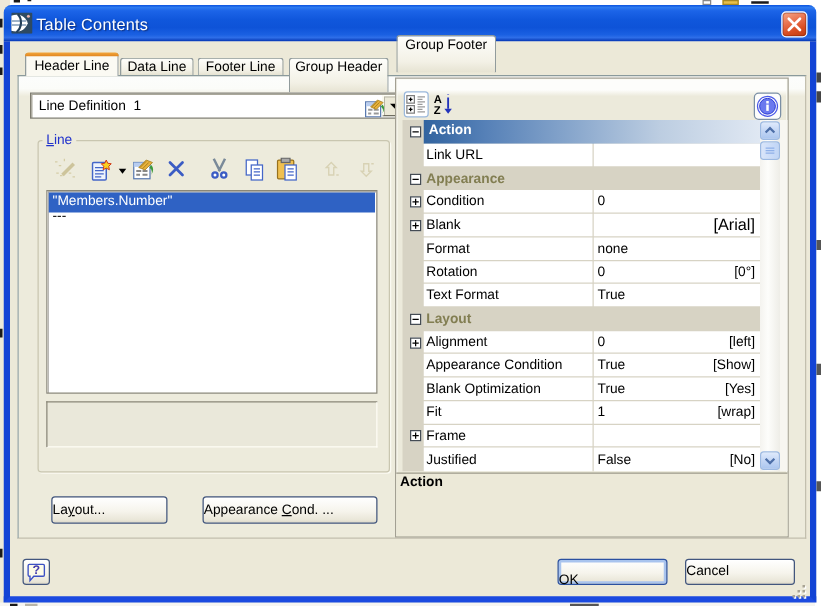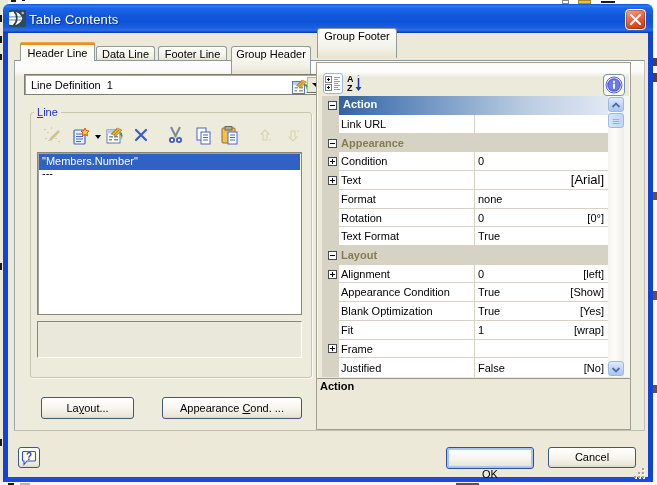--- a/index.html
+++ b/index.html
@@ -45,26 +45,26 @@
 .grplbl{left:34px;top:106px;font-size:11px;color:#2233cc;background:#edebdc;padding:0 3px}
 
 .list{left:37px;top:152px;width:265px;height:163px;background:#fff;border:1px solid #898677;
  box-shadow:1px 1px 0 rgba(88,86,76,.55) inset}
 .lsel{left:39px;top:154px;width:261px;height:16px;background:#2f62c4}
 .lsel span{position:absolute;left:3px;top:1px;font-size:11px;color:#fff}
 .lrow2{left:42px;top:167px;font-size:11px;color:#000}
 .sunk{left:37px;top:321px;width:265px;height:37px;background:#eae8da;
  border:1px solid;border-color:#8a8778 #fffef6 #fffef6 #8a8778}
 
-.xpbtn{border:1px solid #42567e;border-radius:3px;text-align:center;font-size:11px;color:#000;
+.xpbtn{border:1px solid #42567e;border-radius:3px;text-align:left;font-size:11px;color:#000;
  background:linear-gradient(180deg,#ffffff 0%,#f6f4ec 55%,#e9e6d8 90%,#ddd9ca 100%);
  box-shadow:0 1px 0 #fff inset}
 .btn-layout{left:41px;top:397px;width:93px;height:22px;padding-top:4px}
 .btn-appc{left:162px;top:397px;width:140px;height:22px;padding-top:4px}
-.btn-ok{left:446px;top:447px;width:88px;height:21px;padding-top:20px;border:1px solid #2a50a0;border-radius:3px;
+.btn-ok{left:446px;top:447px;width:88px;height:21px;padding-top:10px;border:1px solid #2a50a0;border-radius:3px;
  box-shadow:0 0 0 2px #a9c4ee inset}
 .btn-cancel{left:548px;top:447px;width:88px;height:21px;padding-top:3px}
 .btn-help{left:18px;top:447px;width:22px;height:21px}
 
 .pane{left:316px;top:62px;width:315px;height:368px;border:1px solid #a3a093;
  box-shadow:inset 1px 1px 0 #fbfbf5, inset -1px -1px 0 #fbfbf5;
  background:linear-gradient(180deg,#fdfdfb 0px,#fdfdfb 9px,#eceadb 14px,#eceadb 100%)}
 .catbtn{left:323px;top:73px;width:20px;height:21px;background:#fff;border:1px solid #9ab8dc;border-radius:3px}
 .azicon{left:347px;top:74px;width:16px;height:19px}
 .infobtn{left:603px;top:74px;width:22px;height:22px;border:1px solid #7b8fa5;border-radius:4px;
@@ -276,21 +276,21 @@
  <div class="cell" style="left:17px;top:56px;width:135px;height:18px"></div>
  <div class="cell" style="left:153px;top:56px;width:133px;height:18px"></div>
  <div class="gtext" style="left:19px;top:59px">Condition</div>
  <div class="gtext" style="left:156px;top:59px">0</div>
  <div class="pmbox plus" style="top:61px">
       <i></i>
       <b></b>
     </div>
  <div class="cell" style="left:17px;top:75px;width:135px;height:18px"></div>
  <div class="cell" style="left:153px;top:75px;width:133px;height:18px"></div>
- <div class="gtext" style="left:19px;top:78px">Text</div>
+ <div class="gtext" style="left:19px;top:78px">Blank</div>
  <div class="rval" style="top:76px;font-size:13px">[Arial]</div>
  <div class="pmbox plus" style="top:80px">
       <i></i>
       <b></b>
     </div>
  <div class="cell" style="left:17px;top:94px;width:135px;height:18px"></div>
  <div class="cell" style="left:153px;top:94px;width:133px;height:18px"></div>
  <div class="gtext" style="left:19px;top:97px">Format</div>
  <div class="gtext" style="left:156px;top:97px">none</div>
  <div class="cell" style="left:17px;top:113px;width:135px;height:17px"></div>

